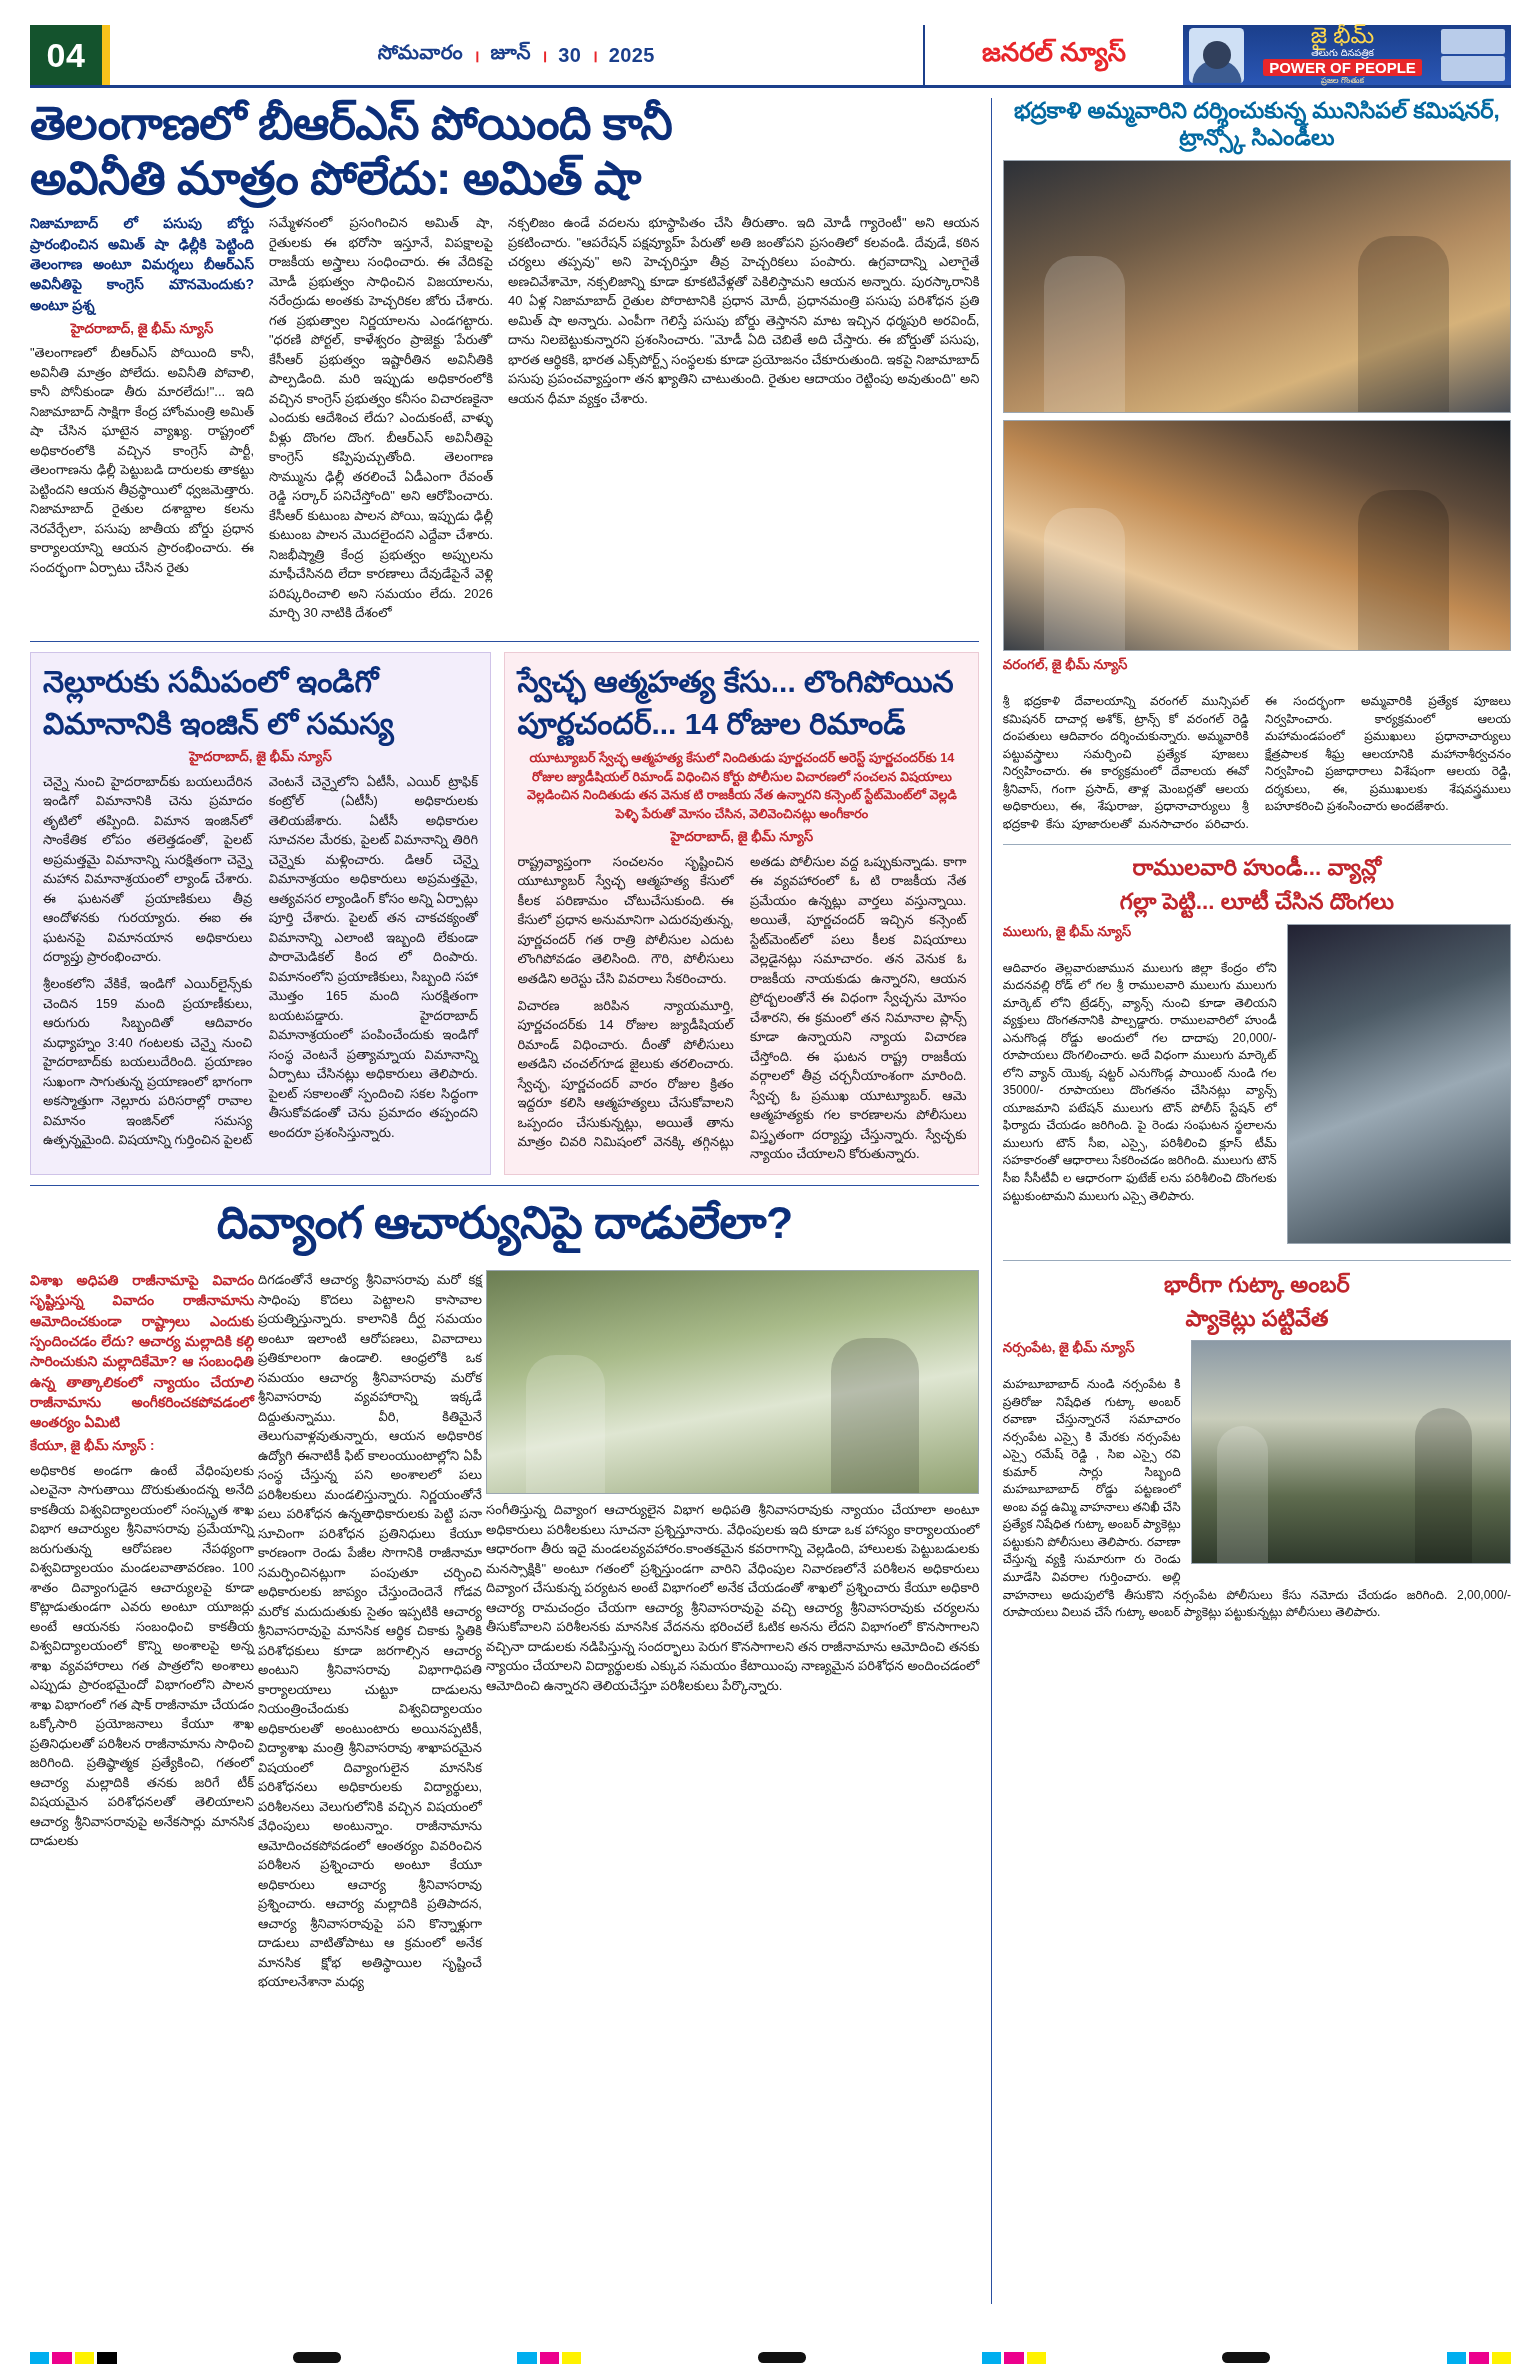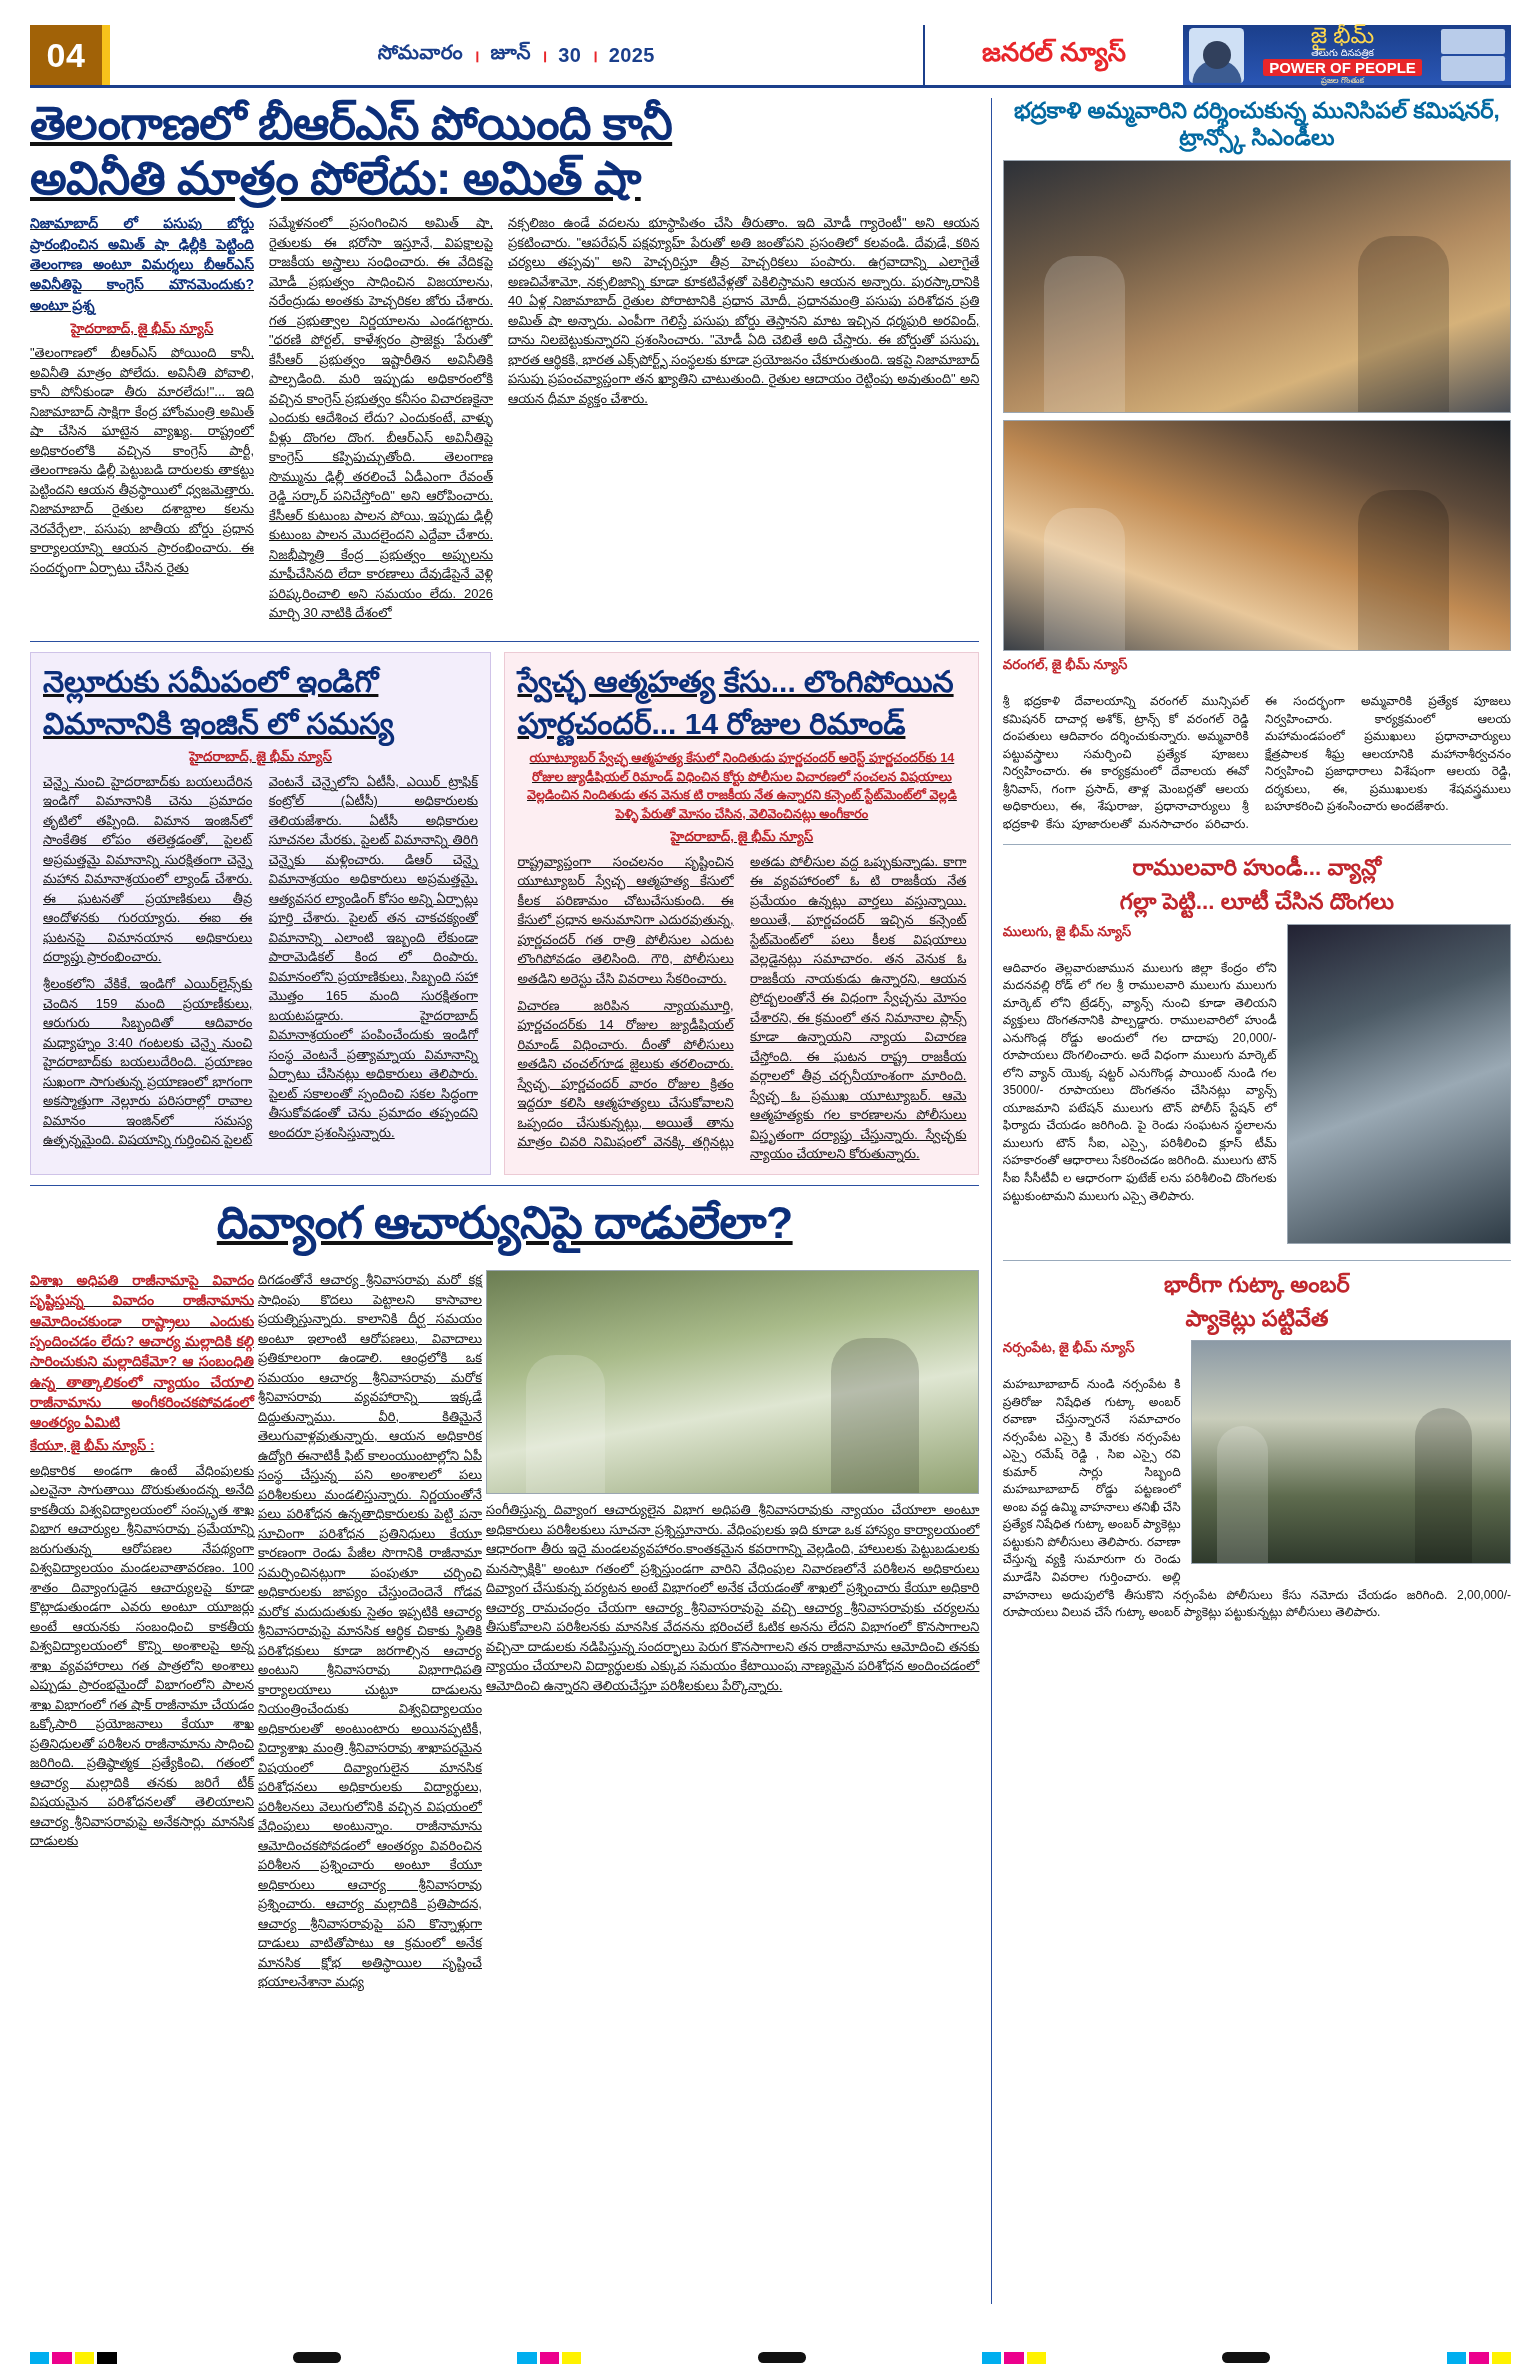--- a/index.html
+++ b/index.html
@@ -21,21 +21,21 @@
   
   .masthead {
     display: flex;
     align-items: stretch;
     height: 63px;
     border-bottom: 3px solid #1b3f8b;
     position: relative;
   }
   .pageno {
     width: 72px;
-    background: #a16207;
+    background: #14532d;
     color: #fff;
     font-size: 34px;
     font-weight: bold;
     display: flex;
     align-items: center;
     justify-content: center;
     letter-spacing: 0.7px;
   }
   .pageno-tail {
     width: 7.5px; background:#f7c21b;
@@ -87,21 +87,21 @@
   .logo-thumbs { display:flex; flex-direction:column; gap:2.2px; width:64px; flex:none;}
   .logo-thumbs div { height:25px; background:#b9ccea; border-radius:2.2px; }
 
   
   .content {
     display: flex;
     gap: 12px;
     margin-top: 10.4px;
     height: 2206px;
   }
-  .left-col { width: 954px; text-decoration: underline; }
+  .left-col { width: 954px; }
   .right-col {
     width: 522px;
     border-left: 1.5px solid #2a4fa0;
     padding-left: 10.4px;
   }
 
   
   h1.lead {
     font-size: 46px;
     line-height: 1.12;

